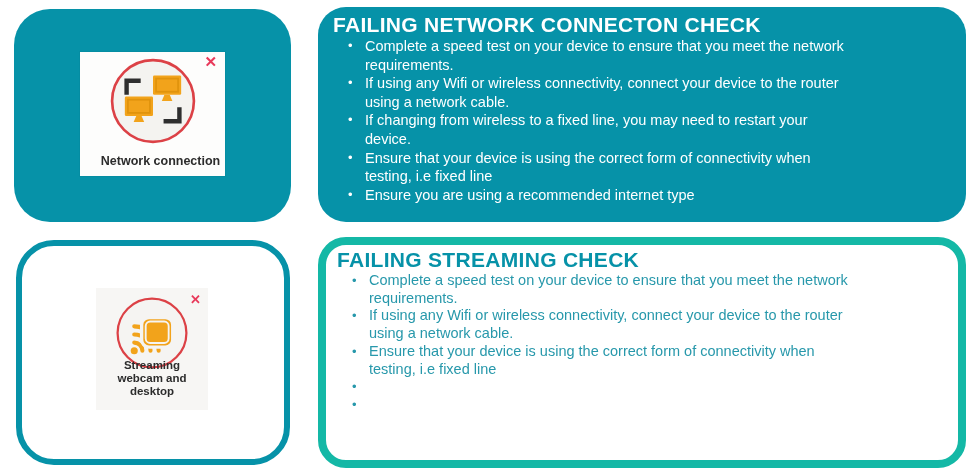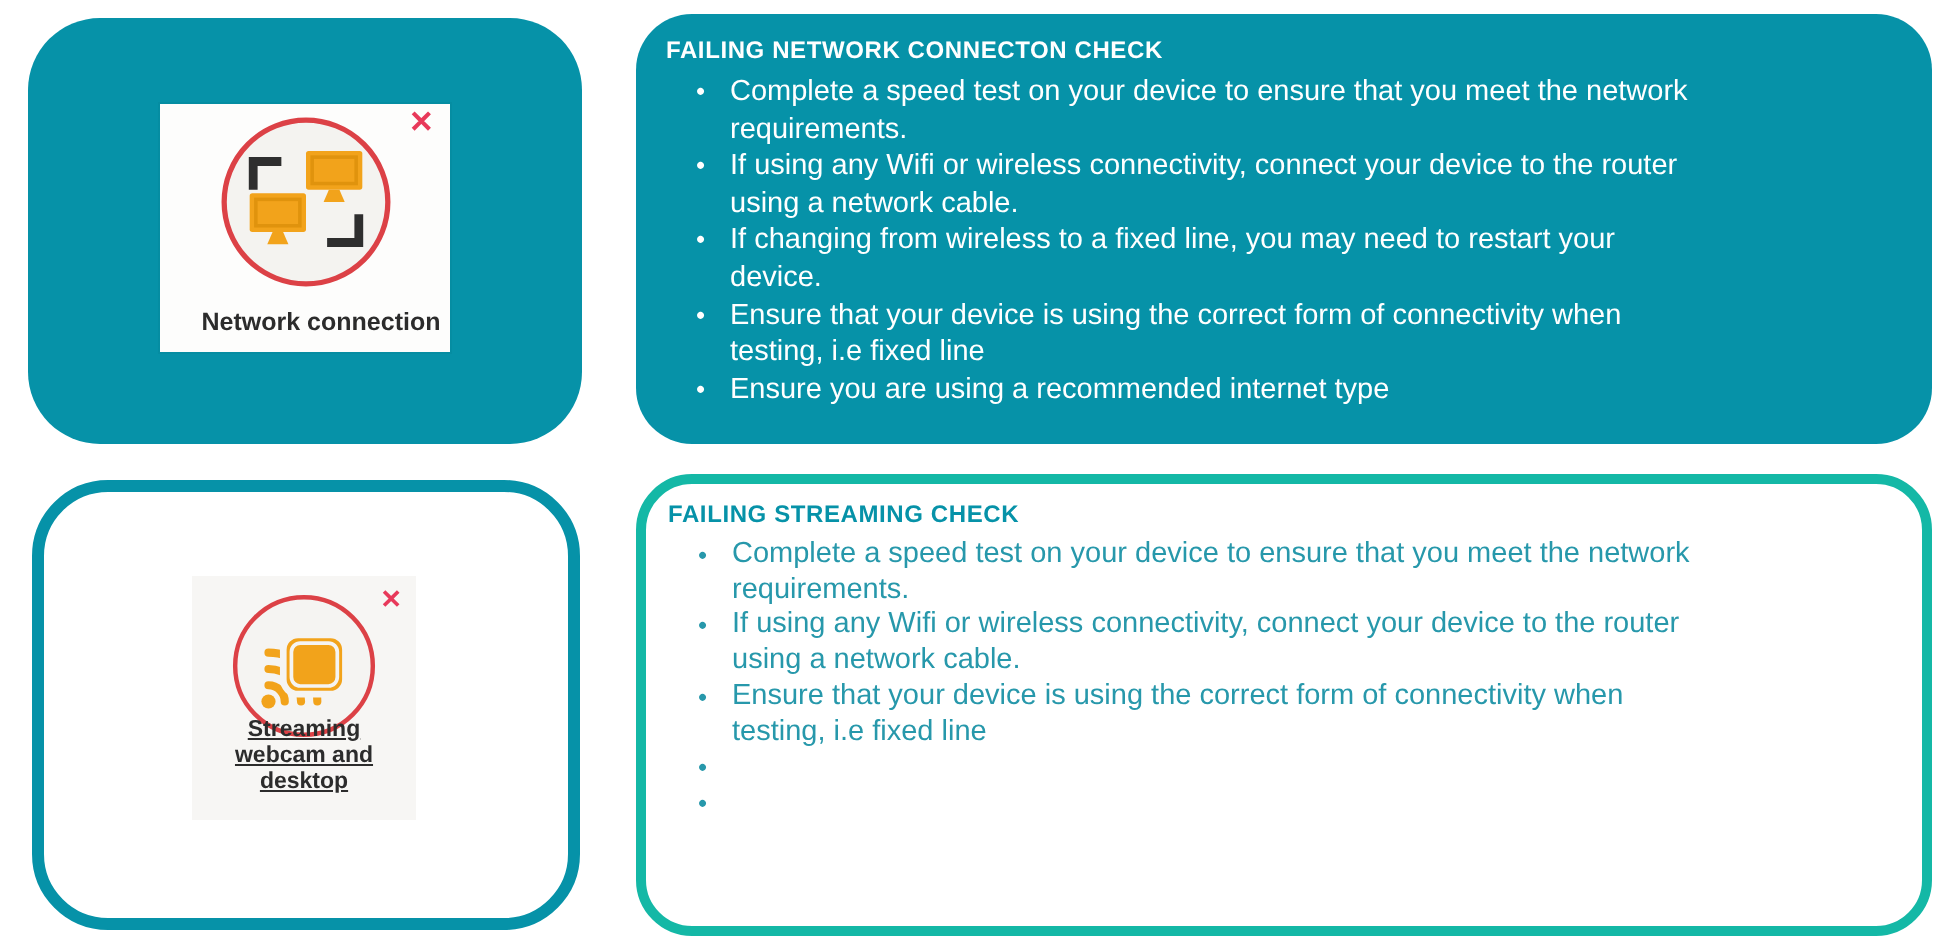--- a/index.html
+++ b/index.html
@@ -38,36 +38,36 @@
 
   .icon-wrap { display:block; margin:6px auto 0; }
   .card-network .icon-wrap { width:88px; height:88px; margin-top:5px; }
   .card-streaming .icon-wrap { width:74px; height:74px; margin-top:8px; }
 
   .card-label {
     position:absolute; left:0; right:0; bottom:8px;
     text-align:center; font-weight:bold; color:#2c2c2c;
     font-size:12.5px; line-height:13.5px;padding-left:16px;
   }
-  .card-streaming .card-label { font-size:11.5px; line-height:13px; bottom:12px; padding:0 4px;text-decoration:underline; }
+  .card-streaming .card-label { font-size:11.5px; line-height:13px; bottom:12px; padding:0 4px; }
 
   
   .panel { position:absolute; overflow:hidden; }
   .panel-network {
     left:318px; top:7px; width:648px; height:215px;
     background:#0692A8; border-radius:28px; color:#ffffff;
     padding:8px 10px 0 15px;
   }
   .panel-streaming {
     left:318px; top:237px; width:648px; height:231px;
-    background:#ffffff; border:5px solid #14b8a6; border-radius:28px;
+    background:#ffffff; border:8px solid #14b8a6; border-radius:28px;
     color:#2798AB; padding:5px 8px 0 11px;
   }
   .panel h2 {
-    margin:0 0 2px 0; font-size:12px; letter-spacing:0.3px;
+    margin:0 0 2px 0; font-size:21px; letter-spacing:0.3px;
     font-weight:bold; line-height:20px;
   }
   .panel-network h2 { color:#ffffff; }
   .panel-streaming h2 { color:#0692A8; }
 
   .bullets { list-style:none; margin:0; padding:0 0 0 15px; }
   .bullets li { display:flex; font-size:14.5px; }
   .panel-network .bullets li { line-height:18.6px; }
   .panel-streaming .bullets li { line-height:17.7px; }
   .bullet-dot { flex:none; width:17px; font-size:13px; }

